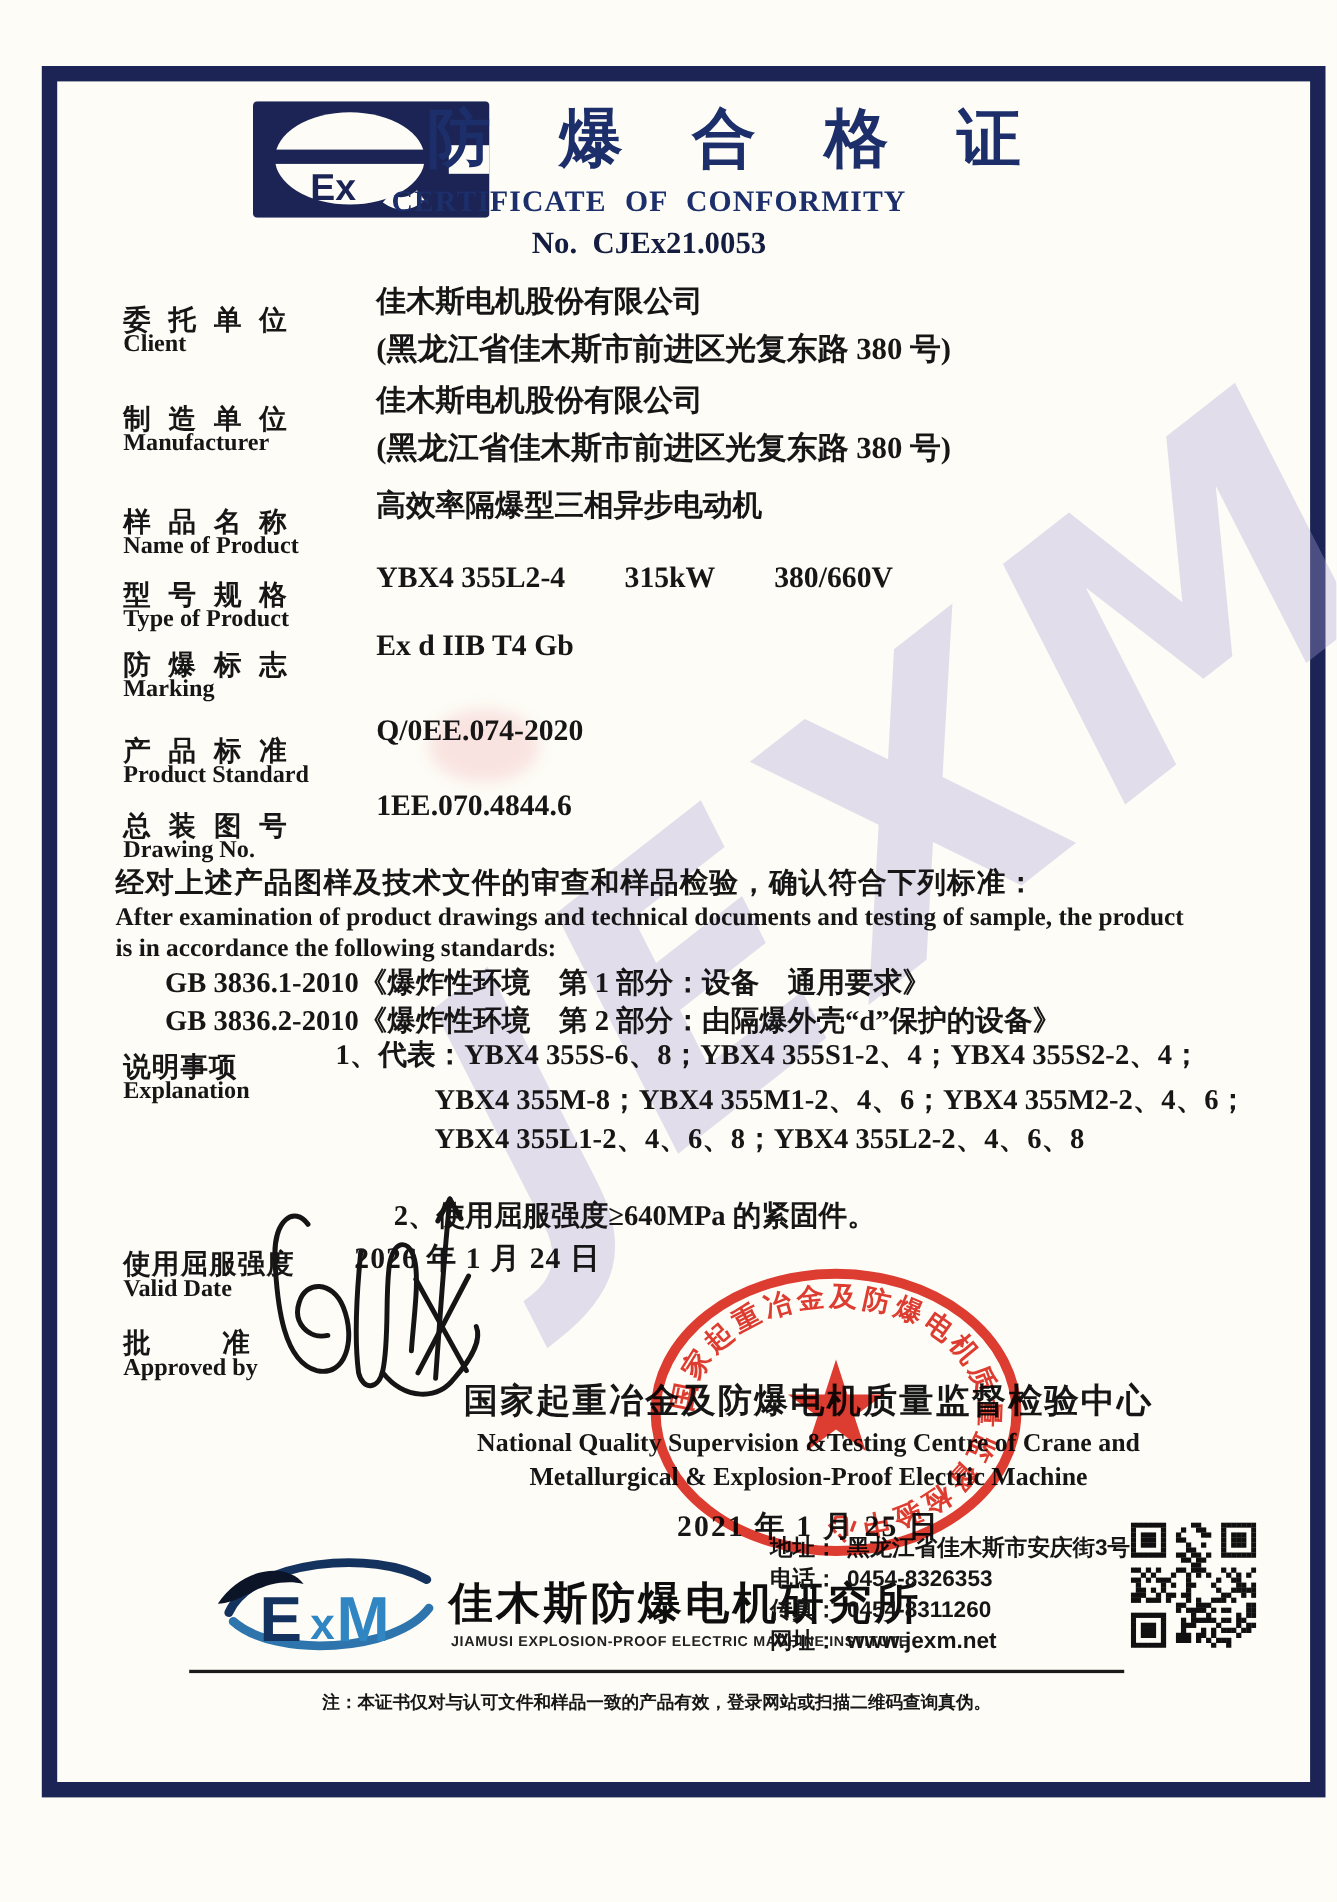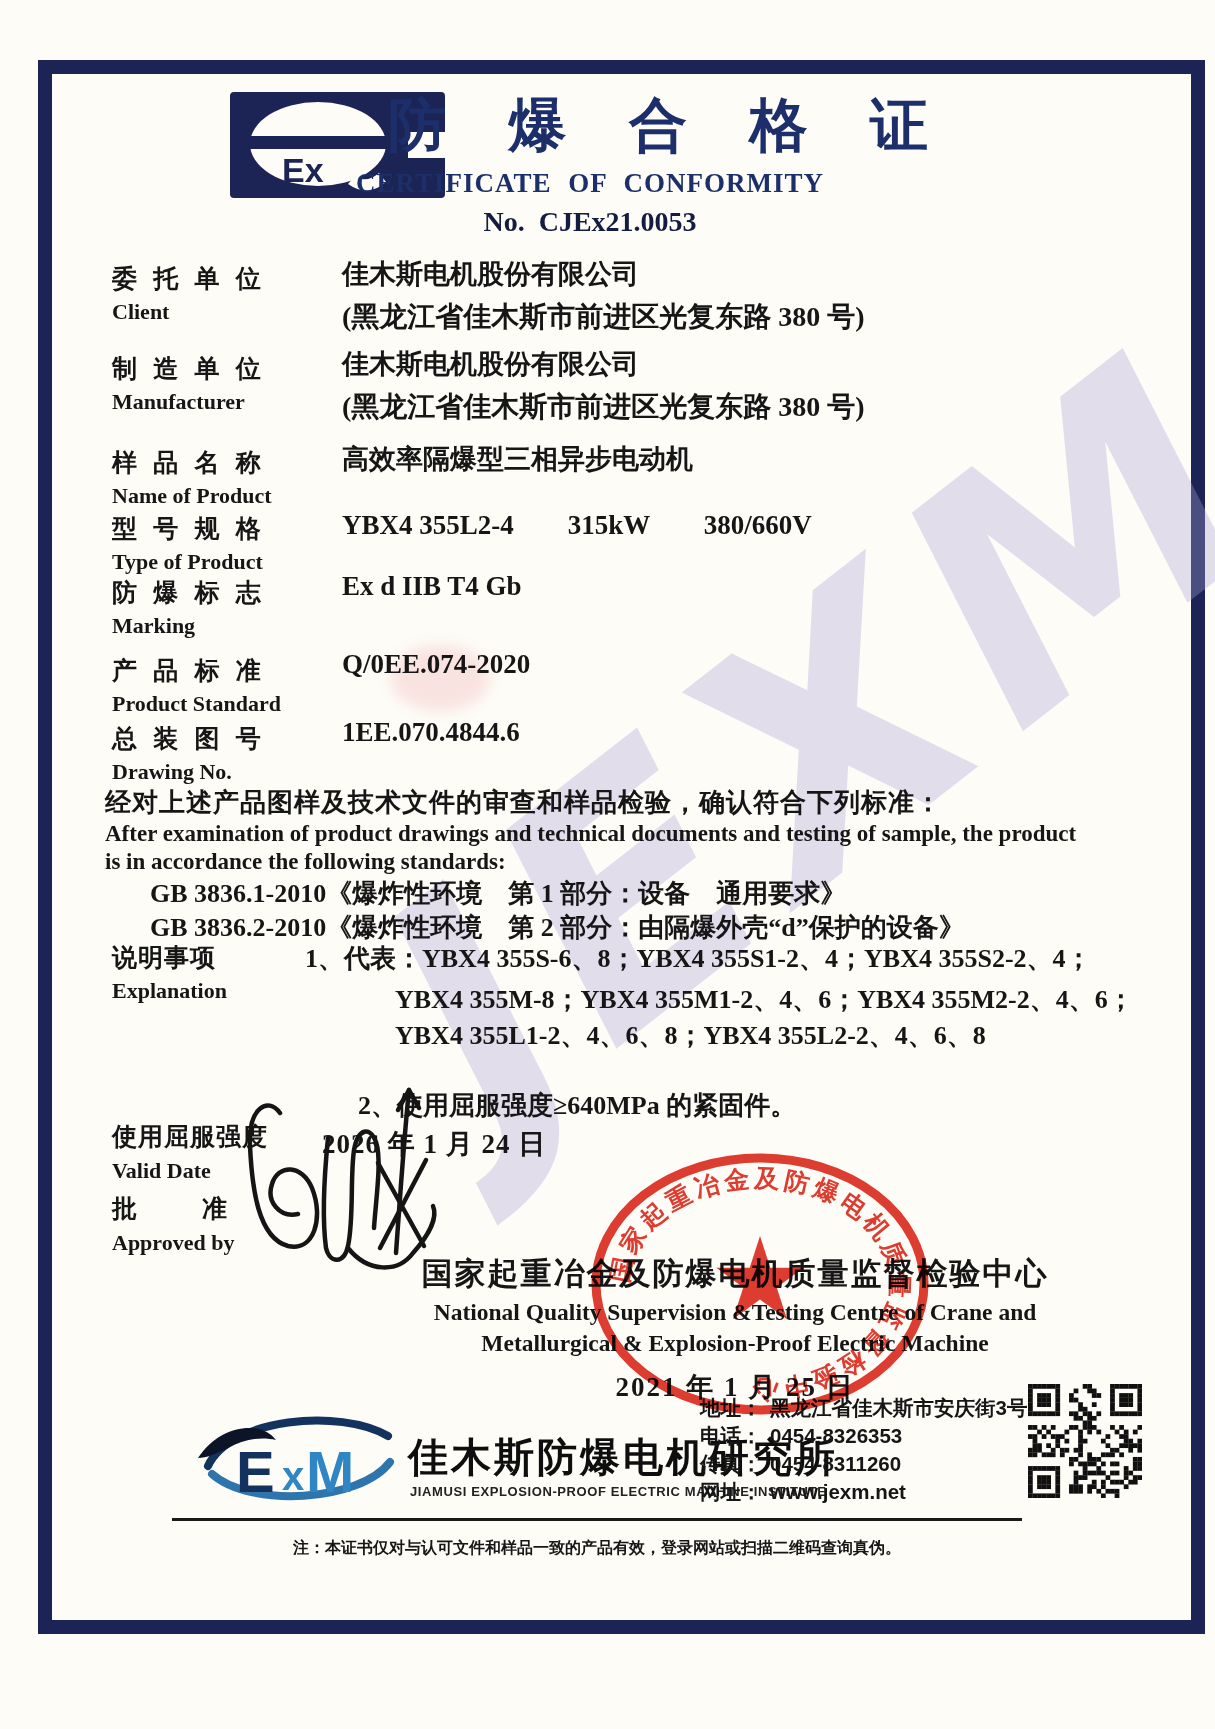--- a/index.html
+++ b/index.html
@@ -14,21 +14,21 @@
              font-family:"DejaVu Sans","Liberation Sans",sans-serif;font-style:italic;font-weight:800;
              font-size:330px;line-height:360px;letter-spacing:18px;color:rgba(171,160,214,0.34);
              transform:rotate(-38deg);text-align:center;user-select:none;}
   #smudge{position:absolute;left:390px;top:645px;width:100px;height:66px;z-index:1;border-radius:50%;
           background:rgba(235,130,142,0.20);filter:blur(7px);}
 
   .title-cn{font-size:58px;font-weight:700;letter-spacing:24px;color:#1c2f6b;line-height:1.1;}
   .title-en{font-size:27px;font-weight:700;color:#1c2f6b;letter-spacing:1px;word-spacing:9px;text-align:center;width:480px;}
   .cert-no{font-size:28px;font-weight:700;color:#141d40;text-align:center;width:480px;white-space:pre;}
 
-  .cn-label{font-size:25px;font-weight:700;letter-spacing:5px;}
+  .cn-label{font-size:25px;font-weight:700;letter-spacing:5px;margin-top:12px;}
   .en-label{font-size:22px;font-weight:600;}
   .f-value{font-size:27px;font-weight:700;}
   .f-note{font-size:28px;font-weight:600;text-align:center;}
 
   .stmt-cn{font-size:26px;font-weight:700;letter-spacing:1px;}
   .stmt-en{font-size:23px;font-weight:600;}
   .gb-line{font-size:26px;font-weight:700;}
   .expl-line{font-size:26px;font-weight:700;}
 
   .valid-value{font-size:27px;font-weight:700;letter-spacing:1px;}

